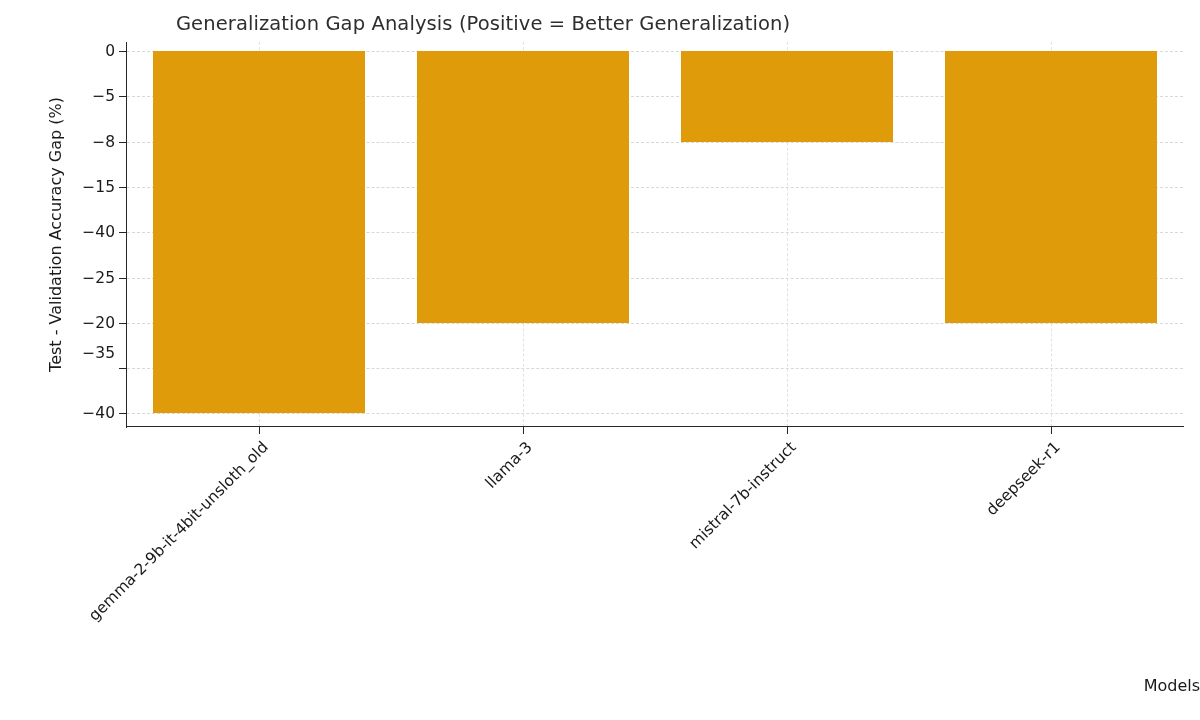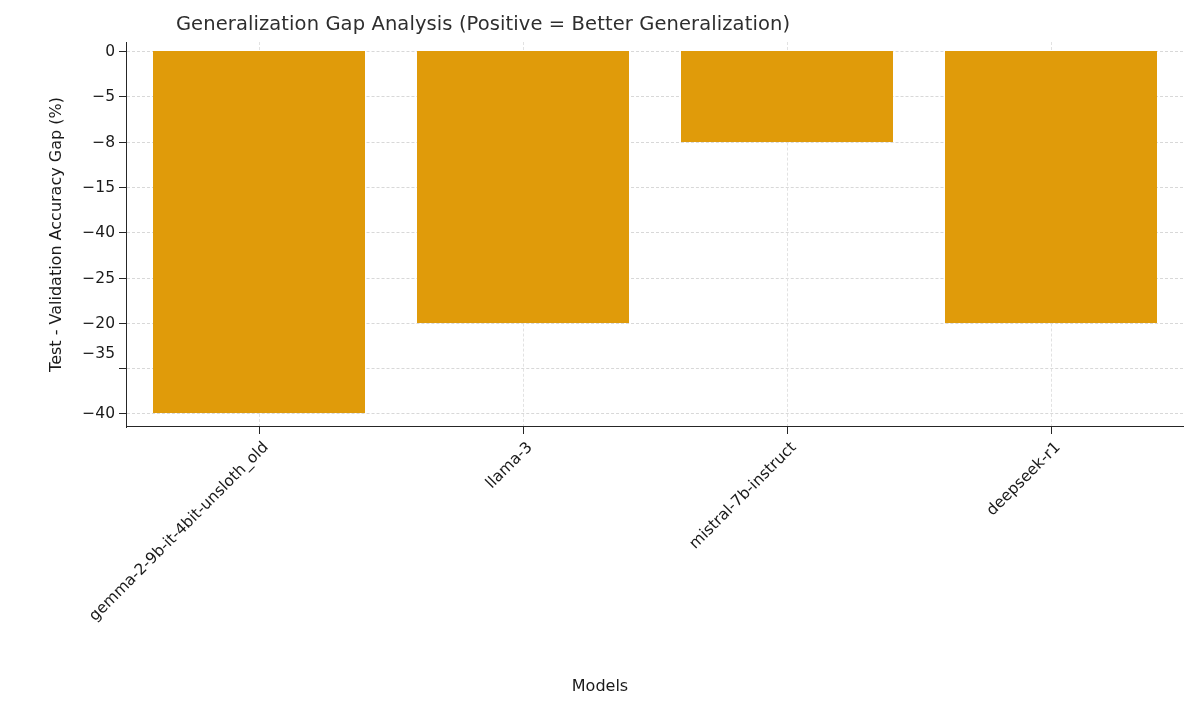--- a/index.html
+++ b/index.html
@@ -134,21 +134,21 @@
     text-align: center;
     white-space: nowrap;
     transform-origin: 0 0;
     transform: translate(46px, 427px) rotate(-90deg);
   }
   #xlabel {
     position: absolute;
     left: 0;
     top: 676px;
     width: 1200px;
-    text-align: center;
+    text-align: right;
     font-size: 16px;
     color: #1a1a1a;
     white-space: nowrap;
   }
 </style>
 </head>
 <body>
 
 <div id="figure">
 

